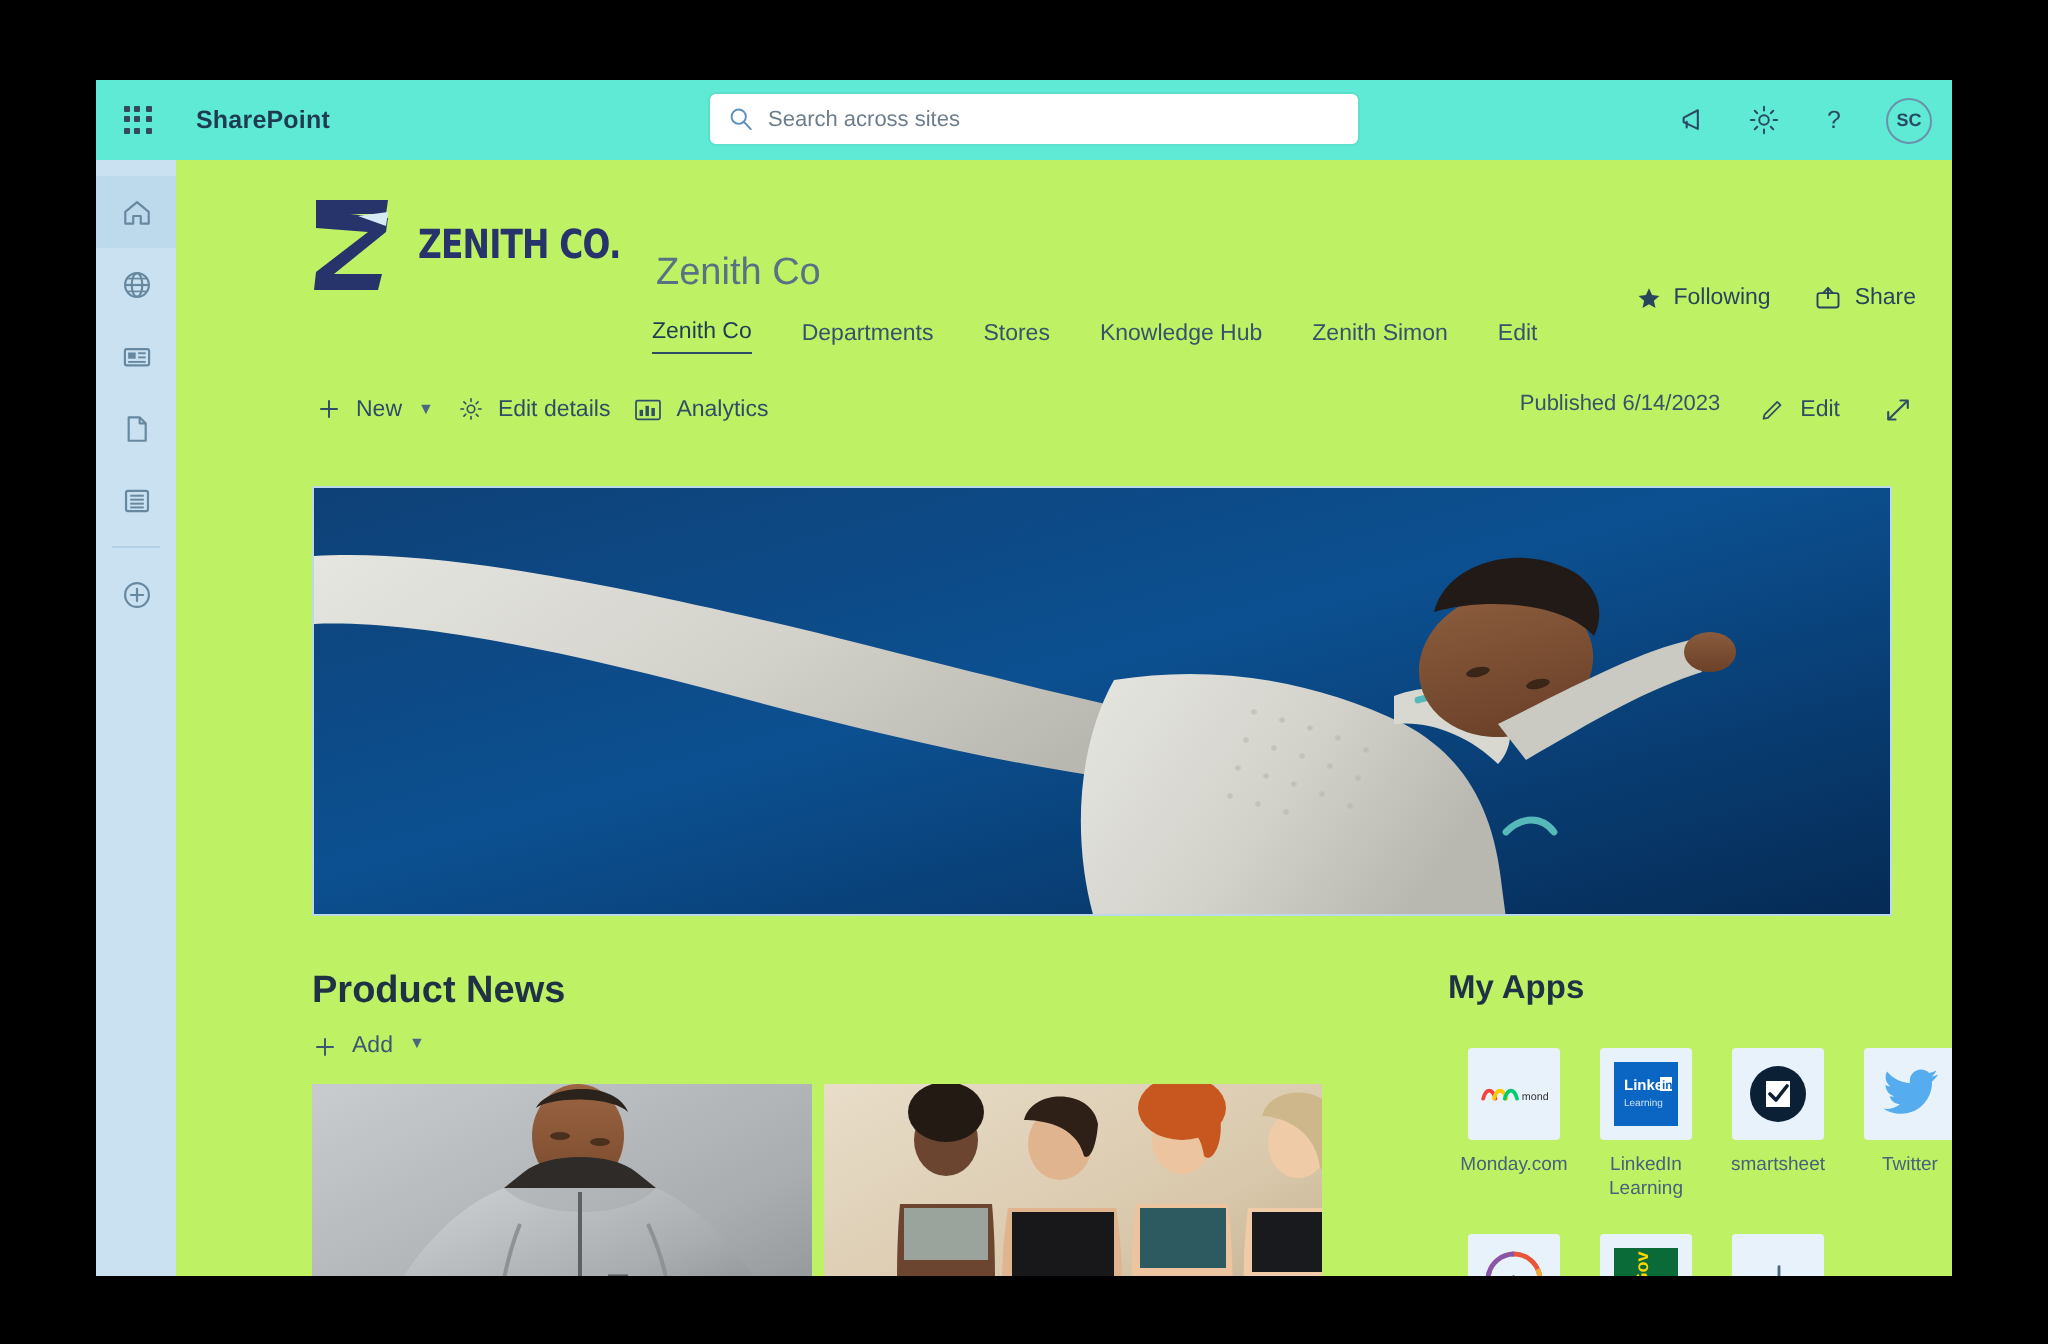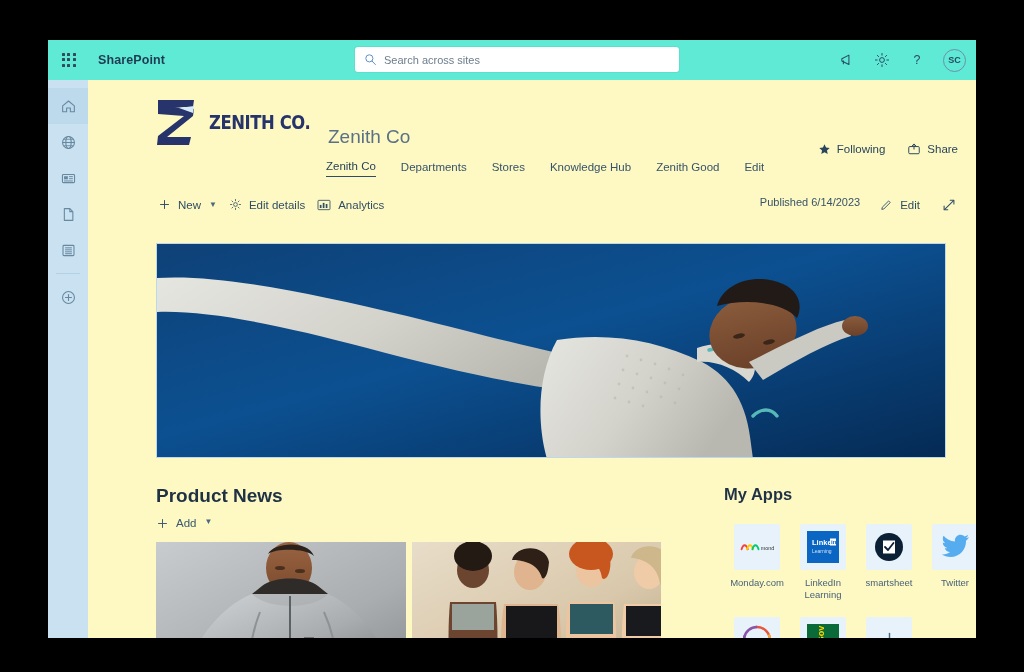--- a/index.html
+++ b/index.html
@@ -94,21 +94,21 @@
     display: flex; align-items: center; justify-content: center;
     cursor: pointer; color: #62839b;
   }
   .rail-item.active { background: #bdd9ec; }
   #rail-divider { width: 24px; height: 1px; background: #b3d0e4; margin: 5px auto; }
 
   
   #canvas {
     position: absolute; left: 40px; top: 40px;
     width: 888px; height: 558px;
-    background: #fef9c3;
+    background: #bef264;
     overflow: hidden;
   }
 
   
   #site-header {
     position: absolute; left: 0; top: 0; width: 888px; height: 105px;
   }
   #logo {
     position: absolute; left: 65px; top: 13px;
     width: 175px; height: 58px;
@@ -360,21 +360,21 @@
           <div id="logo-text">ZENITH CO.</div>
         </div>
 
         <div id="site-title">Zenith Co</div>
 
         <div id="site-nav">
           <div class="nav-link active">Zenith Co</div>
           <div class="nav-link">Departments</div>
           <div class="nav-link">Stores</div>
           <div class="nav-link">Knowledge Hub</div>
-          <div class="nav-link">Zenith Good</div>
+          <div class="nav-link">Zenith Simon</div>
           <div class="nav-link">Edit</div>
         </div>
 
         <div id="site-actions">
           <div class="site-action">
             <svg width="13" height="13" viewBox="0 0 16 16">
               <path d="M8 1.4 L9.9 5.6 L14.4 6.1 L11 9.1 L12 13.6 L8 11.3 L4 13.6 L5 9.1 L1.6 6.1 L6.1 5.6 Z" fill="#29455c"></path>
             </svg>
             <span>Following</span>
           </div>

